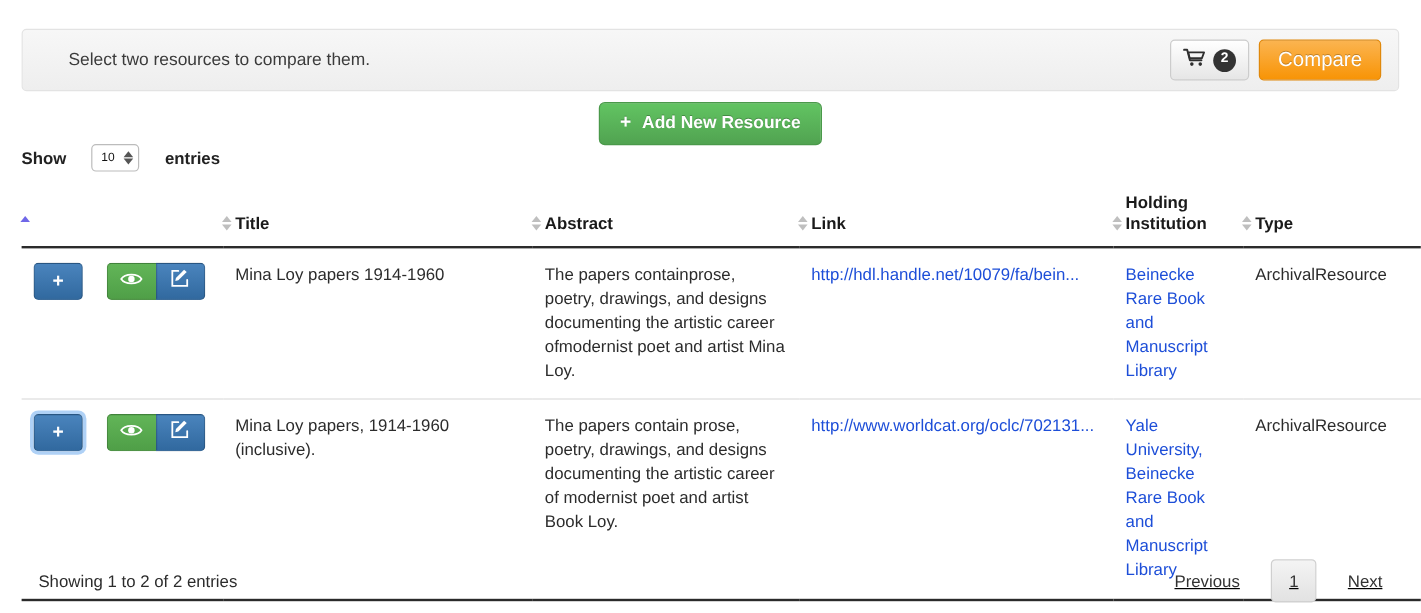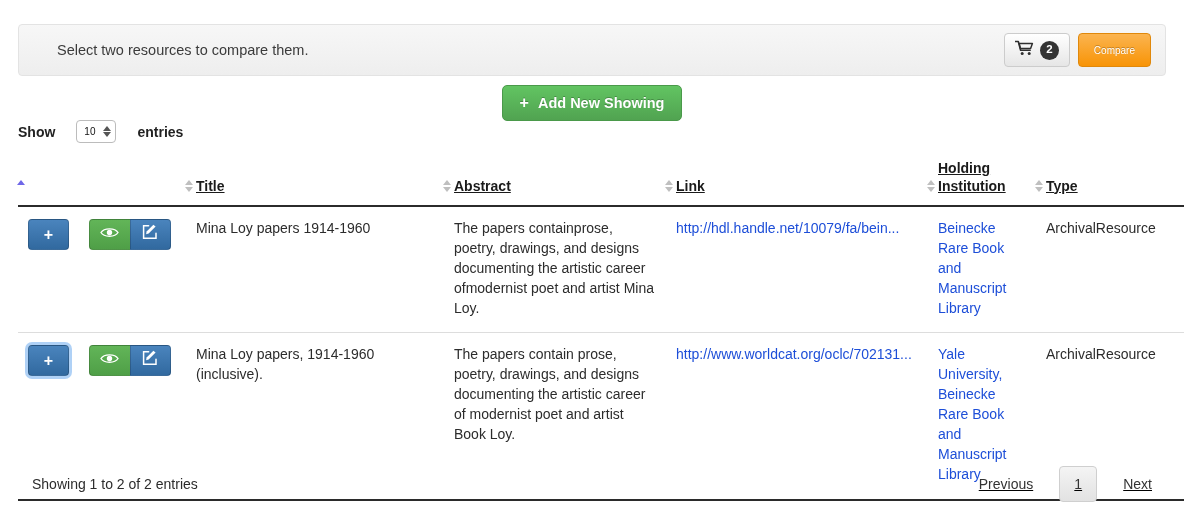--- a/index.html
+++ b/index.html
@@ -53,21 +53,21 @@
     font-weight: bold;
     line-height: 1;
   }
   .compare-btn {
     height: 34px;
     padding: 0 15px;
     background: linear-gradient(to bottom, #fbb450 0%, #f89406 100%);
     border: 1px solid #e0880b;
     border-radius: 4px;
     color: #ffffff;
-    font-size: 10px;
+    font-size: 17px;
     text-shadow: 0 -1px 0 rgba(0,0,0,.25);
     display: flex; align-items: center;
     cursor: pointer;
   }
 
   
   .add-wrap {
     position: absolute;
     left: 0; top: 85px; width: 1184px;
     display: flex; justify-content: center;
@@ -121,21 +121,20 @@
   table.dt thead th {
     border-bottom: 2px solid #2b2b2b;
     padding: 8px 10px 10px 10px;
     vertical-align: bottom;
     text-align: left;
     font-size: 14px;
     font-weight: bold;
     color: #1a1a1a;
     position: relative;
     line-height: 1.25;
-    text-decoration: underline;
   }
   .sort-icon {
     position: absolute;
     left: -2px; bottom: 13px;
     width: 10px;
     display: flex; flex-direction: column; align-items: center; gap: 2px;
   }
   .tri-up { width:0;height:0;border-left:4px solid transparent;border-right:4px solid transparent;border-bottom:5px solid #bfbfbf; }
   .tri-dn { width:0;height:0;border-left:4px solid transparent;border-right:4px solid transparent;border-top:5px solid #bfbfbf; }
   .sort-icon.active { bottom: 20px; }
@@ -238,21 +237,21 @@
         </span>
         <span class="cart-badge">2</span>
       </div>
       <div class="compare-btn">Compare</div>
     </div>
   </div>
 
   <div class="add-wrap">
     <div class="add-btn">
       <span class="add-plus">+</span>
-      <span>Add New Showing</span>
+      <span>Add New Resource</span>
     </div>
   </div>
 
   <div class="length-bar">
     <span>Show</span>
     <span class="length-select">
       <span class="length-value">10</span>
       <span class="spinner">
         <span class="spin-up"></span>
           <span class="spin-dn"></span>

